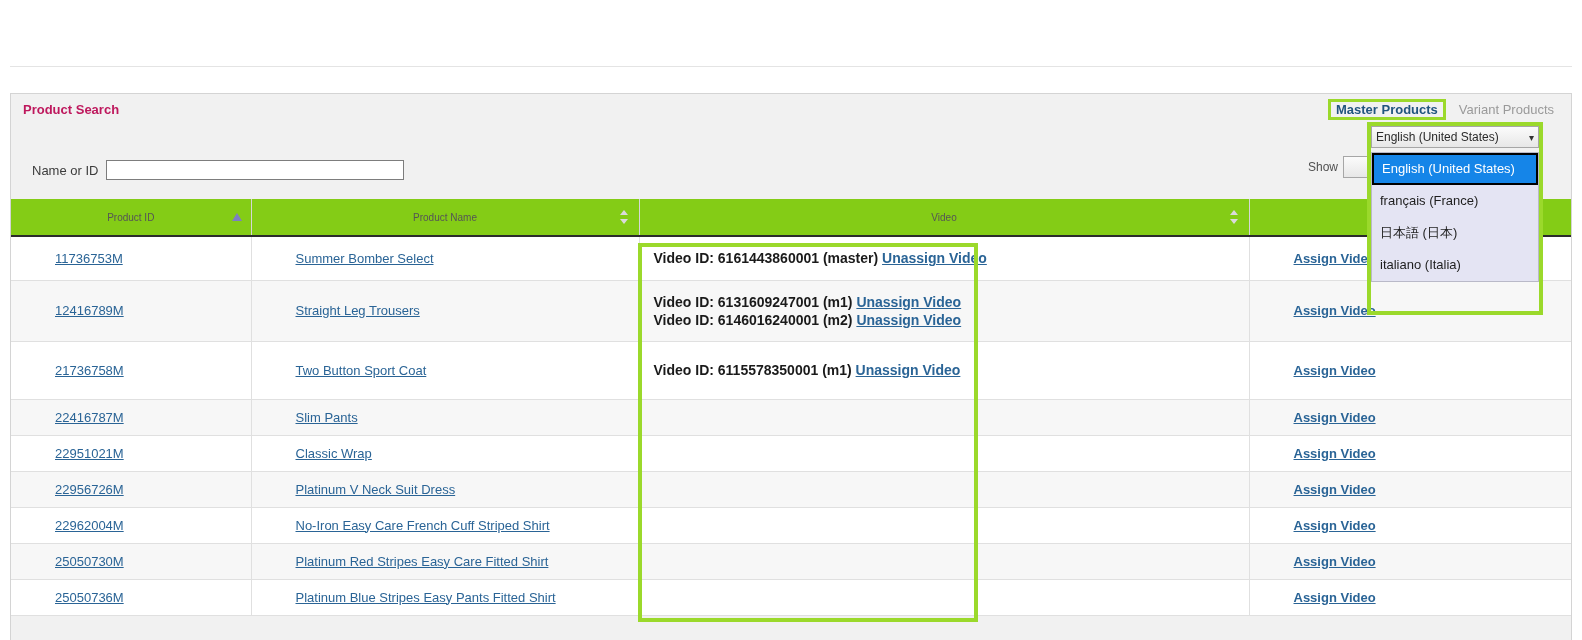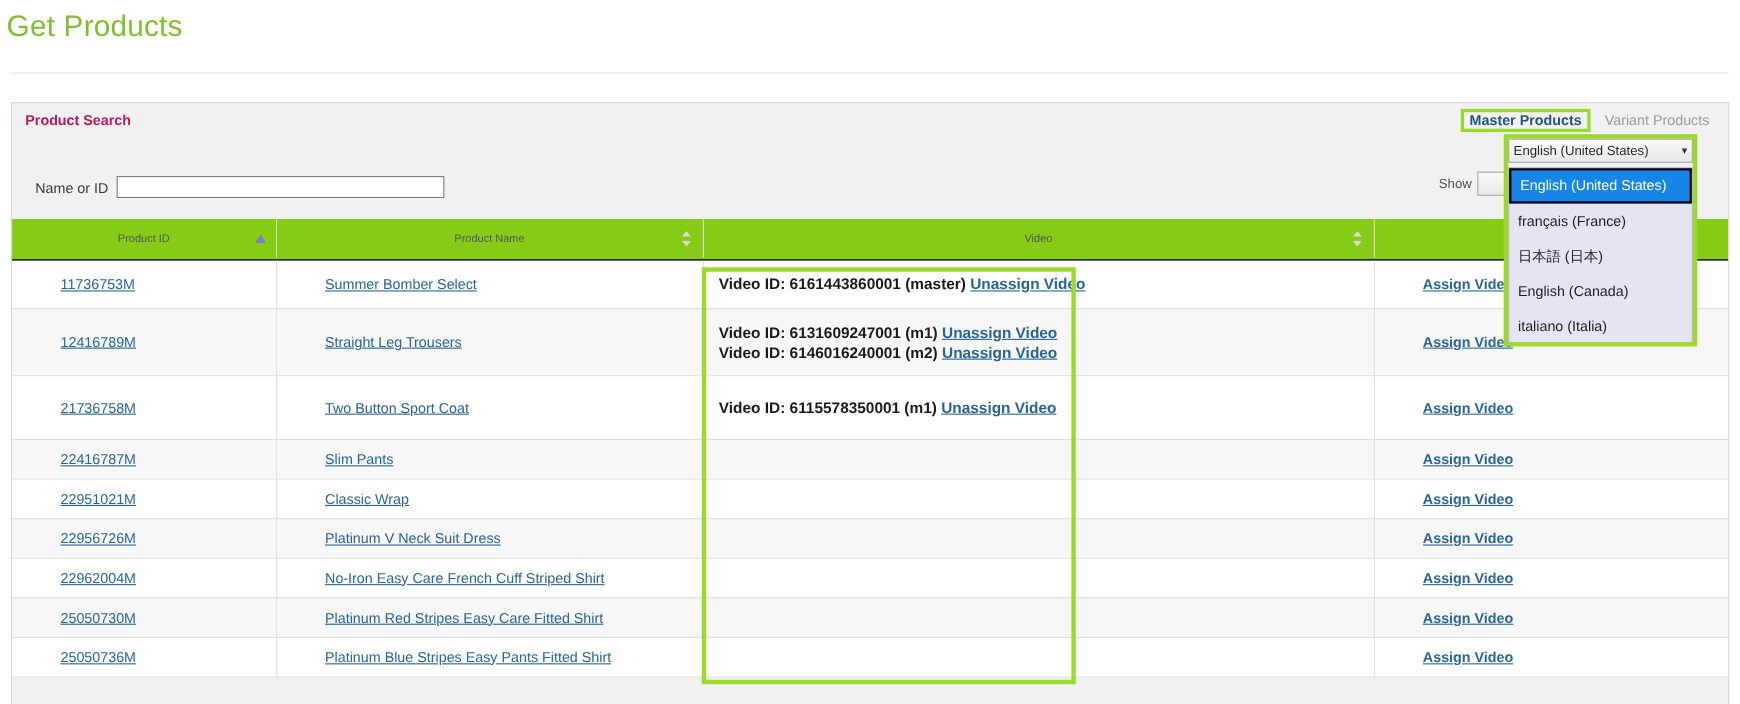--- a/index.html
+++ b/index.html
@@ -330,21 +330,20 @@
     box-sizing: border-box;
     pointer-events: none;
     z-index: 40;
   }
 </style>
 </head>
 <body>
 
 <div id="page">
 
-  <div class="page-title">Get Products</div>
   <div class="title-rule"></div>
 
   <div class="panel">
 
     <div class="panel-head">
       <div class="panel-title">Product Search</div>
 
       <div class="tabs">
         <div class="tab tab-active">Master Products</div>
         <div class="tab tab-inactive">Variant Products</div>
@@ -462,19 +461,18 @@
 
   <div class="select-box">
     <span class="sel-text">English (United States)</span>
     <span class="chev">▾</span>
   </div>
 
   <div class="dd-list">
       <div class="dd-item selected">English (United States)</div>
       <div class="dd-item">français (France)</div>
       <div class="dd-item">日本語 (日本)</div>
-      <div class="dd-item">English (Canada)</div>
       <div class="dd-item">italiano (Italia)</div>
     </div>
 
   <div class="green-outline"></div>
 
 </div>
 
 </body></html>

